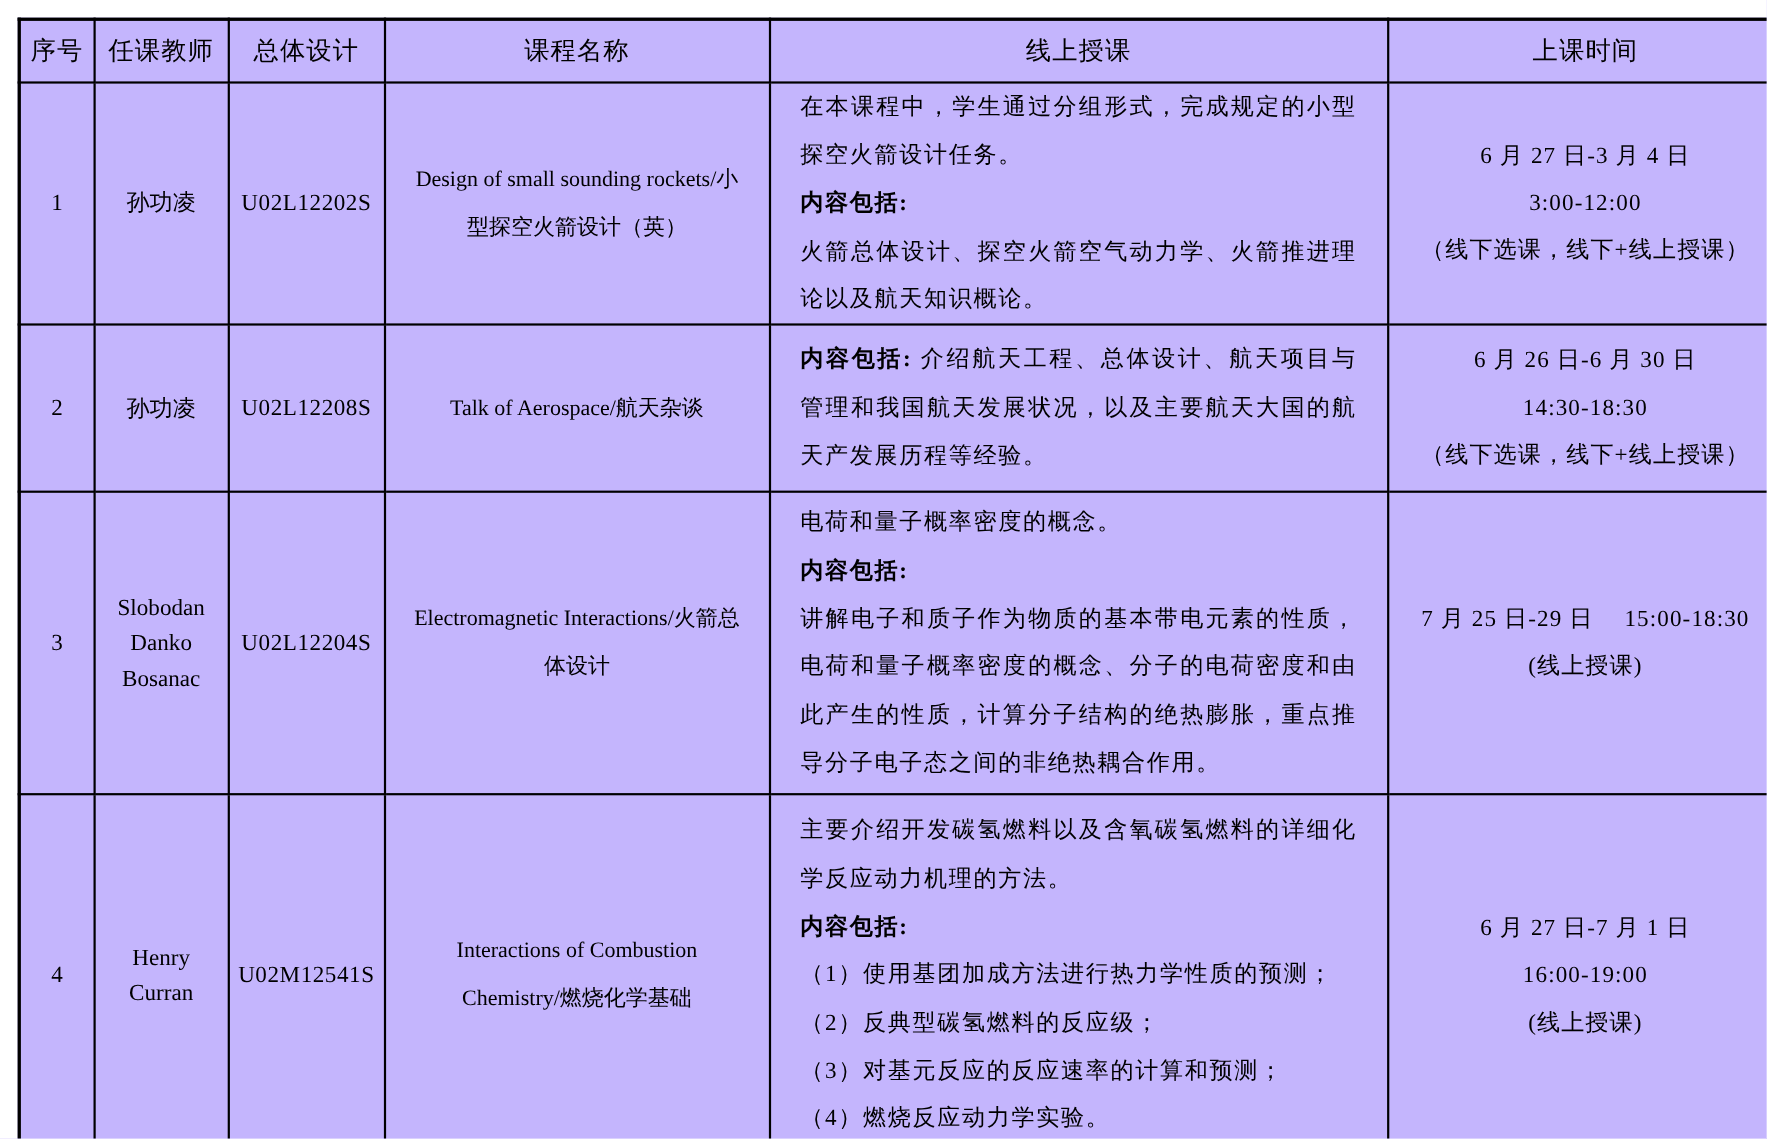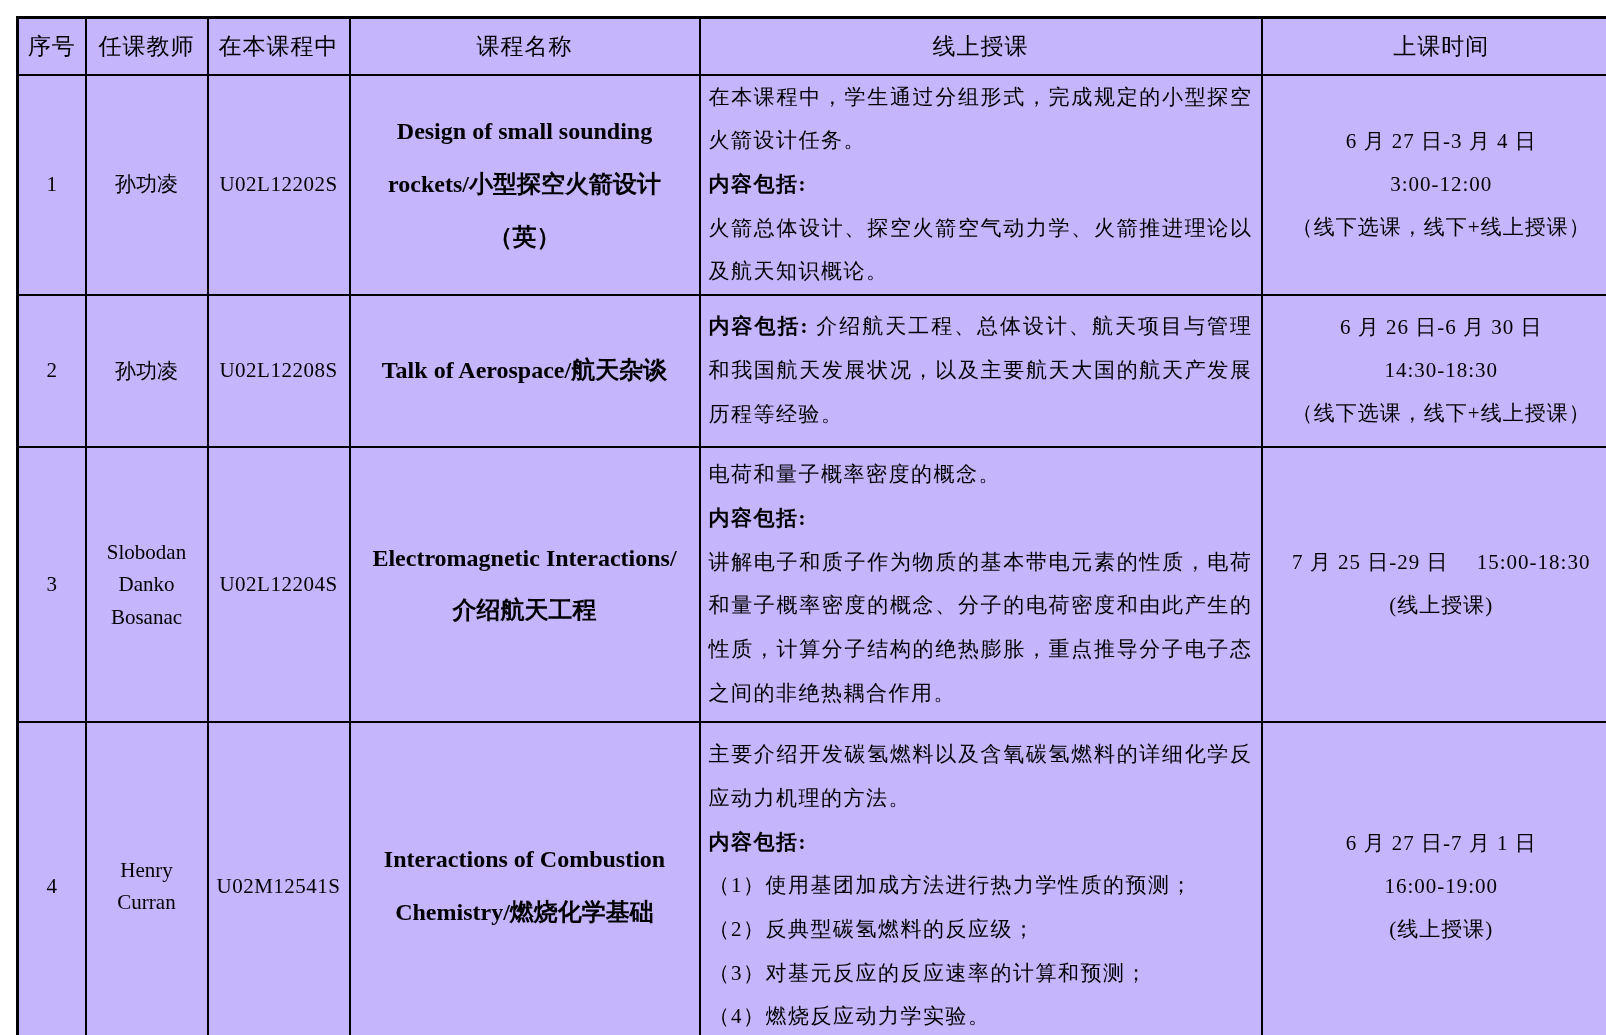--- a/index.html
+++ b/index.html
@@ -42,24 +42,24 @@
   }
   td {
     font-family: "Liberation Serif", "DejaVu Serif", serif;
     font-size: 21px;
   }
   td.c-no, td.c-teacher, td.c-code, td.c-name, td.c-time {
     text-align: center;
   }
   td.c-teacher { line-height: 1.55; padding: 0 6px; text-align: center; }
   td.c-code    { letter-spacing: 0.5px; }
-  td.c-name    { font-size: 24px; line-height: 2.2; padding: 0 18px; font-weight: bold; }
+  td.c-name    { font-size: 20px; line-height: 2.2; padding: 0 18px; }
   td.c-intro {
     text-align: justify;
-    padding: 0 8px;
+    padding: 0 27px;
     letter-spacing: 1.5px;
     line-height: 2.08;
   }
   td.c-intro .para { text-align: justify; }
   td.c-intro .b { font-weight: bold; }
   td.c-time {
     line-height: 2.05;
     letter-spacing: 1px;
     padding: 0 6px;
   }
@@ -73,21 +73,21 @@
     <col style="width:122px">
     <col style="width:142px">
     <col style="width:350px">
     <col style="width:562px">
     <col style="width:360px">
   </colgroup>
   <thead>
     <tr>
       <th>序号</th>
       <th>任课教师</th>
-      <th>在本课程中</th>
+      <th>总体设计</th>
       <th>课程名称</th>
       <th>线上授课</th>
       <th>上课时间</th>
     </tr>
   </thead>
   <tbody>
     <tr class="row-1">
       <td class="c-no">1</td>
       <td class="c-teacher">孙功凌</td>
       <td class="c-code">U02L12202S</td>
@@ -114,21 +114,21 @@
       <td class="c-time">
           <div class="time-line">6 月 26 日-6 月 30 日</div>
           <div class="time-line">14:30-18:30</div>
           <div class="time-line">（线下选课，线下+线上授课）</div>
         </td>
     </tr>
     <tr class="row-3">
       <td class="c-no">3</td>
       <td class="c-teacher">Slobodan Danko Bosanac</td>
       <td class="c-code">U02L12204S</td>
-      <td class="c-name">Electromagnetic Interactions/介绍航天工程</td>
+      <td class="c-name">Electromagnetic Interactions/火箭总体设计</td>
       <td class="c-intro">
           <div class="para"><span>电荷和量子概率密度的概念。</span></div>
           <div class="para"><span class="b">内容包括:</span></div>
           <div class="para"><span>讲解电子和质子作为物质的基本带电元素的性质，电荷和量子概率密度的概念、分子的电荷密度和由此产生的性质，计算分子结构的绝热膨胀，重点推导分子电子态之间的非绝热耦合作用。</span></div>
         </td>
       <td class="c-time">
           <div class="time-line">7 月 25 日-29 日　 15:00-18:30</div>
           <div class="time-line">(线上授课)</div>
         </td>
     </tr>

